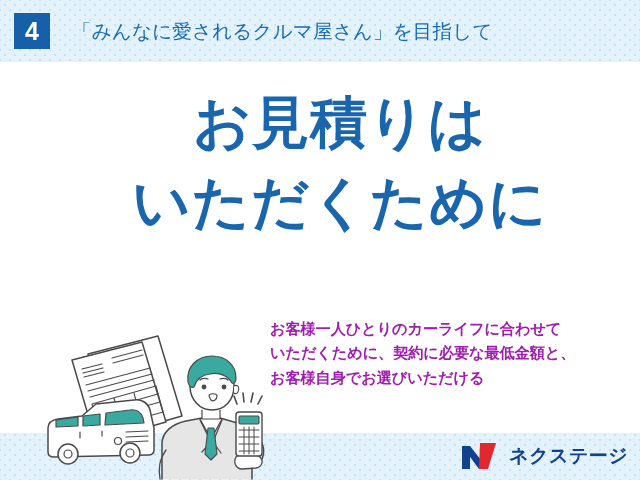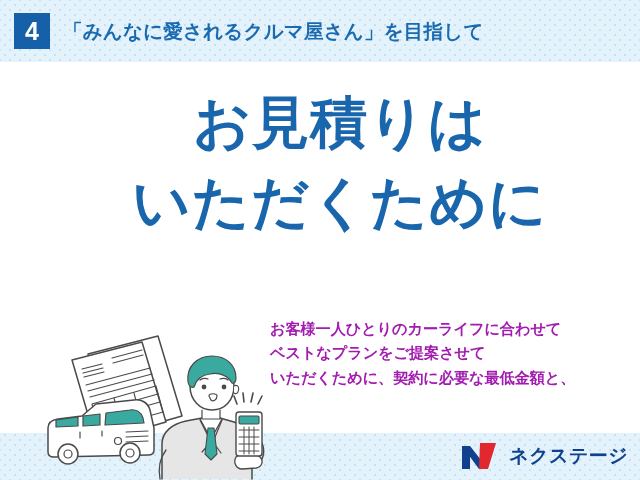--- a/index.html
+++ b/index.html
@@ -45,24 +45,24 @@
     color: #ffffff;
     font-size: 25px;
     font-weight: bold;
     display: flex;
     align-items: center;
     justify-content: center;
     line-height: 1;
     flex: 0 0 auto;
   }
   #header-title {
-    margin-left: 13px;
+    margin-left: 22px;
     color: #1a6ab0;
     font-size: 19.5px;
-    font-weight: bold;
+    font-weight: normal;
     letter-spacing: 0.2px;
     white-space: nowrap;
   }
 
   
   #card {
     position: absolute;
     left: 0;
     top: 62px;
     width: 640px;
@@ -147,22 +147,22 @@
 
   <div id="card">
 
     <div id="headline">
       <span class="hl-line">お見積りは</span>
       <span class="hl-line">いただくために</span>
     </div>
 
     <div id="body-copy">
       <span>お客様一人ひとりのカーライフに合わせて</span>
-      <span>ベストなプランをご提案させて</span>
       <span>いただくために、契約に必要な最低金額と、</span>
+      <span>お客様自身でお選びいただける</span>
     </div>
 
     <div id="illustration">
       <svg viewBox="0 0 240 160" width="240" height="160" xmlns="http://www.w3.org/2000/svg">
         <g fill="none" stroke="#4a4a4a" stroke-width="1.5" stroke-linejoin="round" stroke-linecap="round">
 
           <g>
             <polygon points="58,30 128,12 152,92 82,112" fill="#ffffff" stroke="#4a4a4a"></polygon>
           </g>
 

